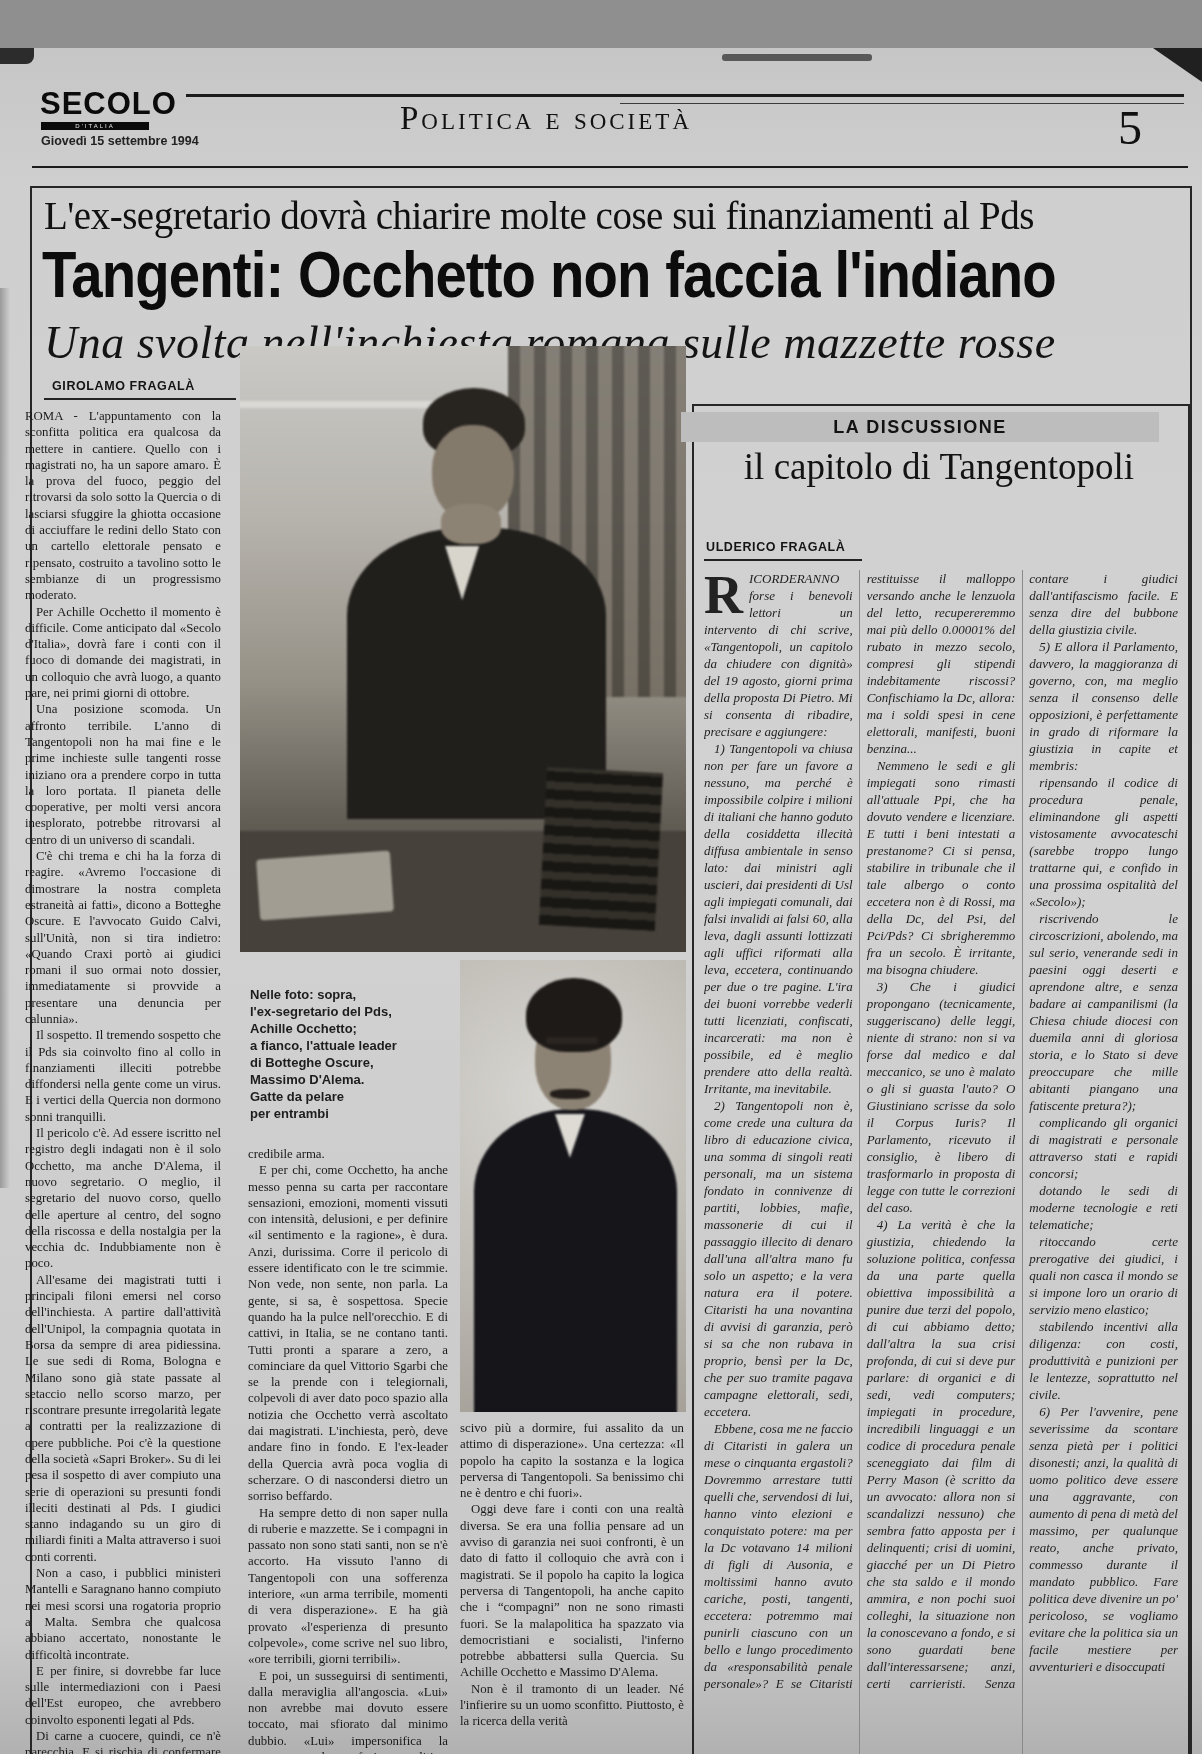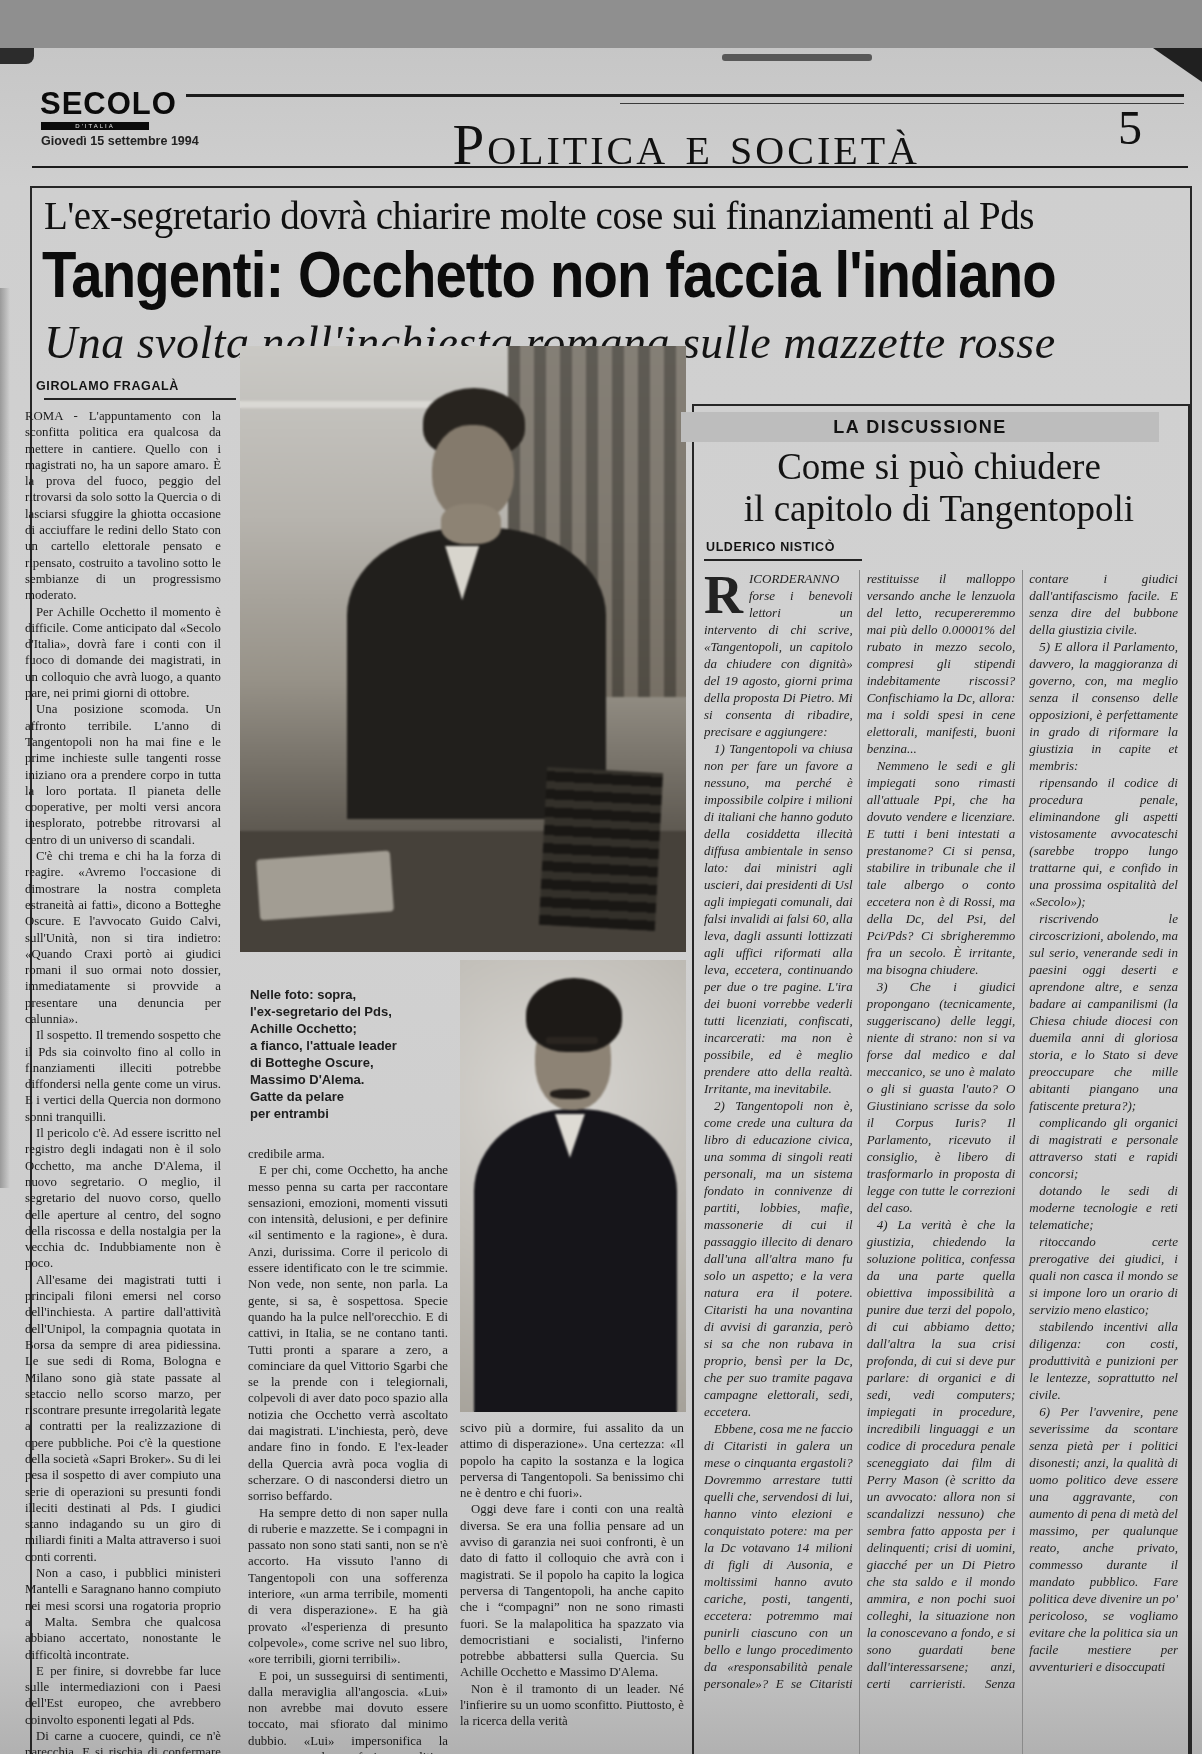--- a/index.html
+++ b/index.html
@@ -13,34 +13,34 @@
   .art-dash{left:722px;top:6px;width:150px;height:7px;background:#2a2a2a;opacity:.7;border-radius:3px;}
   .art-bottom{left:0;bottom:0;width:100%;height:10px;background:#8a8a8a;}
   .art-left{left:0;top:240px;width:10px;height:900px;background:linear-gradient(90deg,#9a9a9a,transparent);}
 
   
   .rule-top{left:186px;top:46px;width:998px;height:3px;background:#1c1c1c;}
   .rule-top2{left:620px;top:55px;width:564px;height:1px;background:#3a3a3a;}
   .logo{left:40px;top:38px;font-family:"Liberation Sans",sans-serif;font-weight:800;font-size:31px;letter-spacing:1px;color:#0b0b0b;}
   .logo-bar{left:41px;top:74px;width:108px;height:8px;background:#0b0b0b;color:#e8e8e8;font-family:"Liberation Sans",sans-serif;font-size:6px;line-height:8px;text-align:center;letter-spacing:2px;}
   .date{left:41px;top:86px;font-family:"Liberation Sans",sans-serif;font-size:12.5px;font-weight:700;color:#222;}
-  .section-title{left:400px;top:64px;width:520px;text-align:right;font-size:57px;font-variant:small-caps;letter-spacing:3px;color:#111;}
+  .section-title{left:400px;top:52px;width:520px;text-align:left;font-size:33px;font-variant:small-caps;letter-spacing:3px;color:#111;}
   .page-num{left:1118px;top:52px;font-size:48px;color:#111;}
   .header-rule{left:32px;top:118px;width:1156px;height:2px;background:#1c1c1c;}
 
   
   .main-box{left:30px;top:138px;width:1158px;height:1608px;border:2px solid #262626;}
 
   .kicker{left:44px;top:145px;width:1134px;font-size:39px;font-weight:500;letter-spacing:-.5px;color:#101010;white-space:nowrap;}
   .headline{left:42px;top:190px;white-space:nowrap;}
   .headline>span{display:inline-block;transform:scaleX(.88);transform-origin:0 50%;font-family:"Liberation Sans",sans-serif;font-weight:800;font-size:64px;letter-spacing:-1px;color:#0c0c0c;}
   .subhead{left:44px;top:268px;width:1134px;font-style:italic;font-size:46px;letter-spacing:.5px;color:#141414;white-space:nowrap;}
 
   .byline{font-family:"Liberation Sans",sans-serif;font-weight:700;font-size:12.5px;letter-spacing:.6px;color:#141414;}
-  .byline1{left:36px;top:331px;}
+  .byline1{left:52px;top:331px;}
   .byline1-rule{left:44px;top:350px;width:192px;height:2px;background:#222;}
 
   .bodytext{font-size:12.8px;line-height:16.3px;text-align:justify;color:#1a1a1a;overflow:hidden;}
   .bodytext p{margin:0;}
   .bodytext p + p{text-indent:11px;}
   .col1{left:25px;top:360px;width:196px;height:1380px;}
   .col2{left:248px;top:1098px;width:200px;height:648px;}
   .col3{left:460px;top:1372px;width:224px;height:372px;}
 
   
@@ -170,24 +170,23 @@
 
   <div class="abs bodytext col3">
       <p>scivo più a dormire, fui assalito da un attimo di disperazione». Una certezza: «Il popolo ha capito la sostanza e la logica perversa di Tangentopoli. Sa benissimo chi ne è dentro e chi fuori».</p>
       <p>Oggi deve fare i conti con una realtà diversa. Se era una follia pensare ad un avviso di garanzia nei suoi confronti, è un dato di fatto il colloquio che avrà con i magistrati. Se il popolo ha capito la logica perversa di Tangentopoli, ha anche capito che i “compagni” non ne sono rimasti fuori. Se la malapolitica ha spazzato via democristiani e socialisti, l'inferno potrebbe abbattersi sulla Quercia. Su Achille Occhetto e Massimo D'Alema.</p>
       <p>Non è il tramonto di un leader. Né l'infierire su un uomo sconfitto. Piuttosto, è la ricerca della verità</p>
     </div>
 
   <div class="abs disc-box"></div>
   <div class="abs disc-band">LA DISCUSSIONE</div>
   <div class="abs disc-title">
-    <div>Come si può chiudere</div>
     <div>il capitolo di Tangentopoli</div>
   </div>
-  <div class="abs byline disc-byline">ULDERICO NISTICÒ</div>
+  <div class="abs byline disc-byline">ULDERICO FRAGALÀ</div>
   <div class="abs disc-byline-rule"></div>
 
   <div class="abs disc-text">
     <span class="dropcap">R</span>
     <div>
         <p>ICORDERANNO forse i benevoli lettori un intervento di chi scrive, «Tangentopoli, un capitolo da chiudere con dignità» del 19 agosto, giorni prima della proposta Di Pietro. Mi si consenta di ribadire, precisare e aggiungere:</p>
         <p>1) Tangentopoli va chiusa non per fare un favore a nessuno, ma perché è impossibile colpire i milioni di italiani che hanno goduto della cosiddetta illecità diffusa ambientale in senso lato: dai ministri agli uscieri, dai presidenti di Usl agli impiegati comunali, dai falsi invalidi ai falsi 60, alla leva, dagli assunti lottizzati agli uffici riformati alla leva, eccetera, continuando per due o tre pagine. L'ira dei buoni vorrebbe vederli tutti licenziati, confiscati, incarcerati: ma non è possibile, ed è meglio prendere atto della realtà. Irritante, ma inevitabile.</p>
         <p>2) Tangentopoli non è, come crede una cultura da libro di educazione civica, una somma di singoli reati personali, ma un sistema fondato in connivenze di partiti, lobbies, mafie, massonerie di cui il passaggio illecito di denaro dall'una all'altra mano fu solo un aspetto; e la vera natura era il potere. Citaristi ha una novantina di avvisi di garanzia, però si sa che non rubava in proprio, bensì per la Dc, che per suo tramite pagava campagne elettorali, sedi, eccetera.</p>
         <p>Ebbene, cosa me ne faccio di Citaristi in galera un mese o cinquanta ergastoli? Dovremmo arrestare tutti quelli che, servendosi di lui, hanno vinto elezioni e conquistato potere: ma per la Dc votavano 14 milioni di figli di Ausonia, e moltissimi hanno avuto cariche, posti, tangenti, eccetera: potremmo mai punirli ciascuno con un bello e lungo procedimento da «responsabilità penale personale»? E se Citaristi restituisse il malloppo versando anche le lenzuola del letto, recupereremmo mai più dello 0.00001% del rubato in mezzo secolo, compresi gli stipendi indebitamente riscossi? Confischiamo la Dc, allora: ma i soldi spesi in cene elettorali, manifesti, buoni benzina...</p>
         <p>Nemmeno le sedi e gli impiegati sono rimasti all'attuale Ppi, che ha dovuto vendere e licenziare. E tutti i beni intestati a prestanome? Ci si pensa, stabilire in tribunale che il tale albergo o conto eccetera non è di Rossi, ma della Dc, del Psi, del Pci/Pds? Ci sbrigheremmo fra un secolo. È irritante, ma bisogna chiudere.</p>

